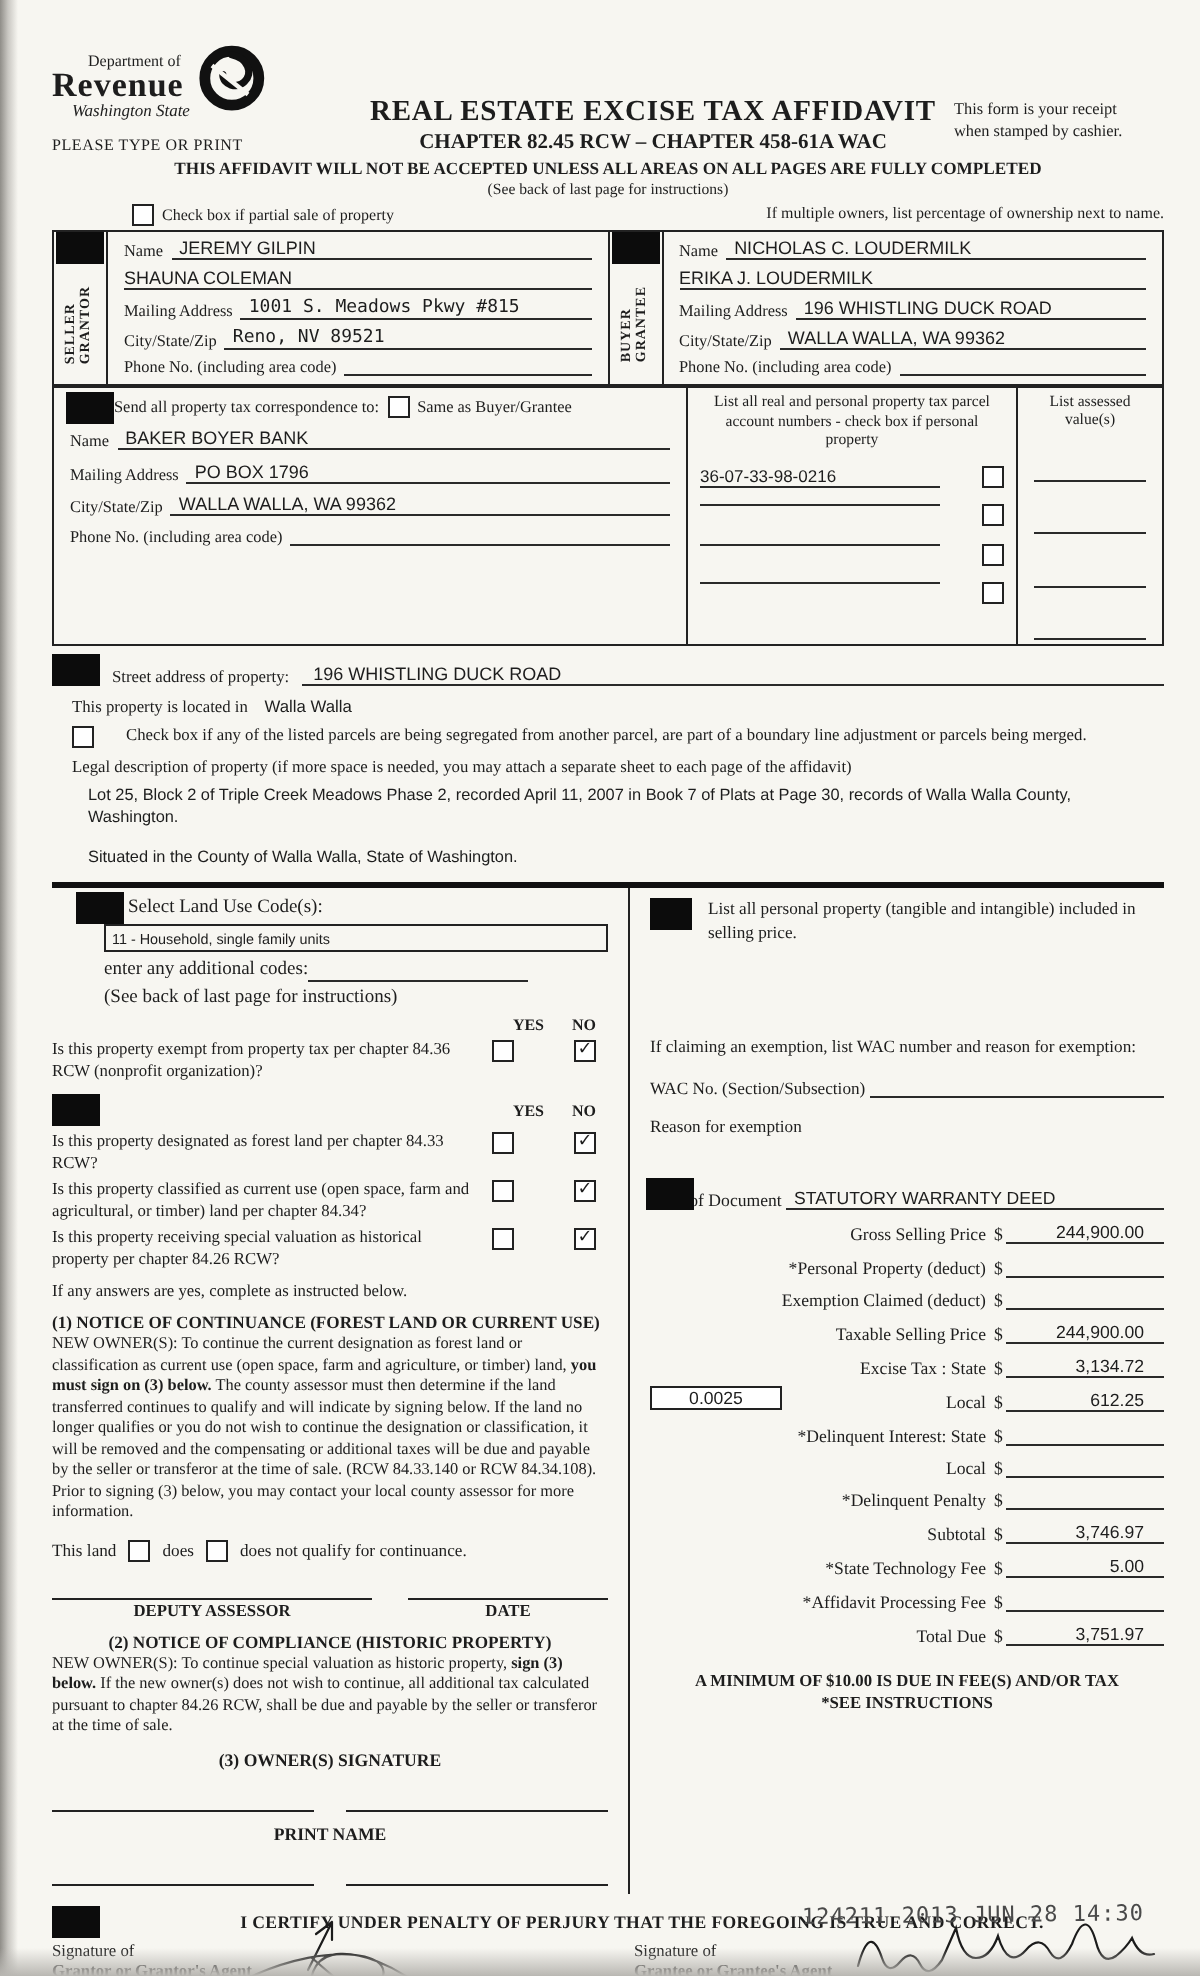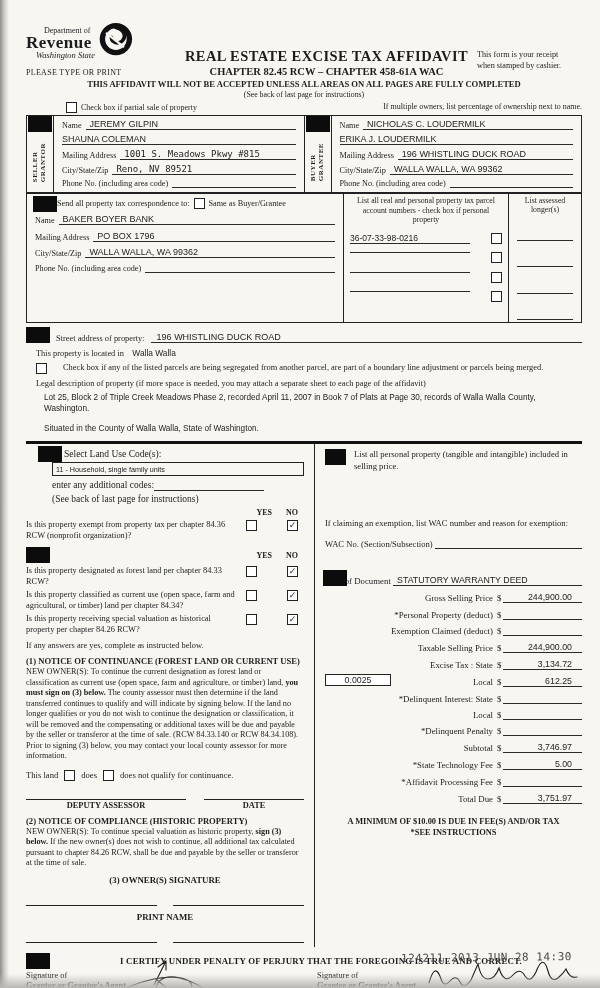--- a/index.html
+++ b/index.html
@@ -286,21 +286,21 @@
       <div class="parcel-row">
           <span class="ul"></span>
           <span class="cb"></span>
         </div>
       <div class="parcel-row">
           <span class="ul"></span>
           <span class="cb"></span>
         </div>
     </div>
     <div class="box assessed-box">
-      <div class="assessed-hdr">List assessed longer(s)</div>
+      <div class="assessed-hdr">List assessed value(s)</div>
       <div class="ul assessed-row">&nbsp;</div>
       <div class="ul assessed-row">&nbsp;</div>
       <div class="ul assessed-row">&nbsp;</div>
       <div class="ul assessed-row">&nbsp;</div>
     </div>
   </div>
 
   <div class="prop">
     <div class="prop-street">
       <span class="blk"></span>
@@ -378,41 +378,42 @@
         <span class="cb"></span>
         <span>does</span>
         <span class="cb"></span>
         <span>does not qualify for continuance.</span>
       </div>
       <div class="dep-row">
         <div class="dep-a"><div class="line"></div><span>DEPUTY ASSESSOR</span></div>
         <div class="dep-b"><div class="line"></div><span>DATE</span></div>
       </div>
 
-      <div class="notice-title" style="">(2) NOTICE OF COMPLIANCE (HISTORIC PROPERTY)</div>
+      <div class="notice-title" style="text-align:center">(2) NOTICE OF COMPLIANCE (HISTORIC PROPERTY)</div>
       <div class="notice-body"><span>NEW OWNER(S): To continue special valuation as historic property, </span><b>sign (3) below.</b><span> If the new owner(s) does not wish to continue, all additional tax calculated pursuant to chapter 84.26 RCW, shall be due and payable by the seller or transferor at the time of sale.</span></div>
       <div class="center-b">(3) OWNER(S) SIGNATURE</div>
       <div class="sig2">
           <span></span>
           <span></span>
         </div>
       <div class="center-b">PRINT NAME</div>
       <div class="sig2">
           <span></span>
           <span></span>
         </div>
     </div>
 
     <div class="colR">
       <div class="pp-head">
         <span class="blk"></span>
         <span class="pp-text">List all  personal property (tangible and intangible) included in selling price.</span>
       </div>
       <div class="claiming">If claiming an exemption, list WAC number and reason for exemption:</div>
       <div class="wac-row"><span>WAC No. (Section/Subsection)</span>&nbsp;<span class="ul">&nbsp;</span></div>
+      <div class="reason">Reason for exemption</div>
 
       <div class="doc-row" style="margin-top:26px">
         <span class="blk" style="position:absolute;margin-left:-2px;margin-top:-18px"></span>
         <span>Type of Document</span>&nbsp;
         <span class="ul sans">STATUTORY WARRANTY DEED</span>
       </div>
 
       <div class="m-row">
           <span class="m-left">Gross Selling Price</span>
           <span class="m-dollar">$</span>

